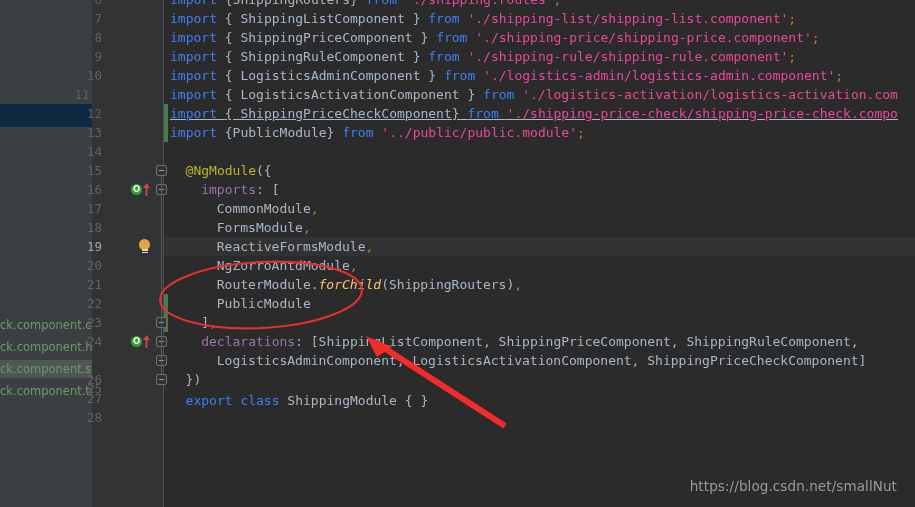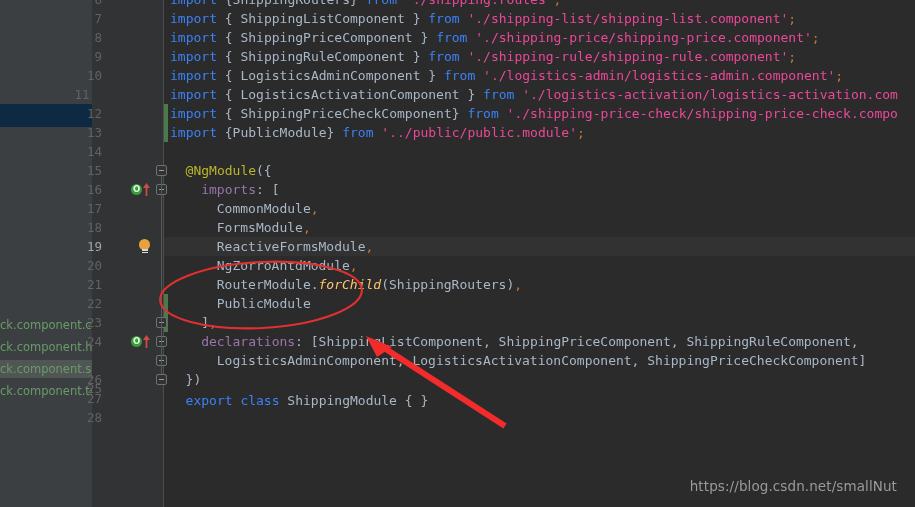--- a/index.html
+++ b/index.html
@@ -249,21 +249,21 @@
 
   <div id="code">
     <div id="code-lines">
         <div class="caret-row" style="top: 237px;"></div>
         <div class="code-line" style="top: -10px; padding-left: 6px;"><span class="k">import </span><span class="def">{ShippingRouters} </span><span class="k">from </span><span class="str">'./shipping.routes'</span><span class="semi">;</span></div>
         <div class="code-line" style="top: 9px; padding-left: 6px;"><span class="k">import </span><span class="def">{ ShippingListComponent } </span><span class="k">from </span><span class="str">'./shipping-list/shipping-list.component'</span><span class="semi">;</span></div>
         <div class="code-line" style="top: 28px; padding-left: 6px;"><span class="k">import </span><span class="def">{ ShippingPriceComponent } </span><span class="k">from </span><span class="str">'./shipping-price/shipping-price.component'</span><span class="semi">;</span></div>
         <div class="code-line" style="top: 47px; padding-left: 6px;"><span class="k">import </span><span class="def">{ ShippingRuleComponent } </span><span class="k">from </span><span class="str">'./shipping-rule/shipping-rule.component'</span><span class="semi">;</span></div>
         <div class="code-line" style="top: 66px; padding-left: 6px;"><span class="k">import </span><span class="def">{ LogisticsAdminComponent } </span><span class="k">from </span><span class="str">'./logistics-admin/logistics-admin.component'</span><span class="semi">;</span></div>
         <div class="code-line" style="top: 85px; padding-left: 6px;"><span class="k">import </span><span class="def">{ LogisticsActivationComponent } </span><span class="k">from </span><span class="str">'./logistics-activation/logistics-activation.com</span></div>
-        <div class="code-line" style="top: 104px; padding-left: 6px;"><span class="k">import </span><span class="def">{ ShippingPriceCheckComponent} </span><span class="k">from </span><span class="str">'./shipping-price-check/shipping-price-check.compo</span></div>
+        <div class="code-line" style="top: 104px; padding-left: 6px; text-decoration: underline;"><span class="k">import </span><span class="def">{ ShippingPriceCheckComponent} </span><span class="k">from </span><span class="str">'./shipping-price-check/shipping-price-check.compo</span></div>
         <div class="code-line" style="top: 123px; padding-left: 6px;"><span class="k">import </span><span class="def">{PublicModule} </span><span class="k">from </span><span class="str">'../public/public.module'</span><span class="semi">;</span></div>
         <div class="code-line" style="top: 142px; padding-left: 6px;"></div>
         <div class="code-line" style="top: 161px; padding-left: 21.6px;"><span class="anno">@NgModule</span><span class="punc">({</span></div>
         <div class="code-line" style="top: 180px; padding-left: 37.2px;"><span class="prop">imports</span><span class="punc">: [</span></div>
         <div class="code-line" style="top: 199px; padding-left: 52.8px;"><span class="def">CommonModule</span><span class="comma">,</span></div>
         <div class="code-line" style="top: 218px; padding-left: 52.8px;"><span class="def">FormsModule</span><span class="comma">,</span></div>
         <div class="code-line" style="top: 237px; padding-left: 52.8px;"><span class="def">ReactiveFormsModule</span><span class="comma">,</span></div>
         <div class="code-line" style="top: 256px; padding-left: 52.8px;"><span class="def">NgZorroAntdModule</span><span class="comma">,</span></div>
         <div class="code-line" style="top: 275px; padding-left: 52.8px;"><span class="def">RouterModule.</span><span class="fn">forChild</span><span class="def">(ShippingRouters)</span><span class="comma">,</span></div>
         <div class="code-line" style="top: 294px; padding-left: 52.8px;"><span class="def">PublicModule</span></div>

